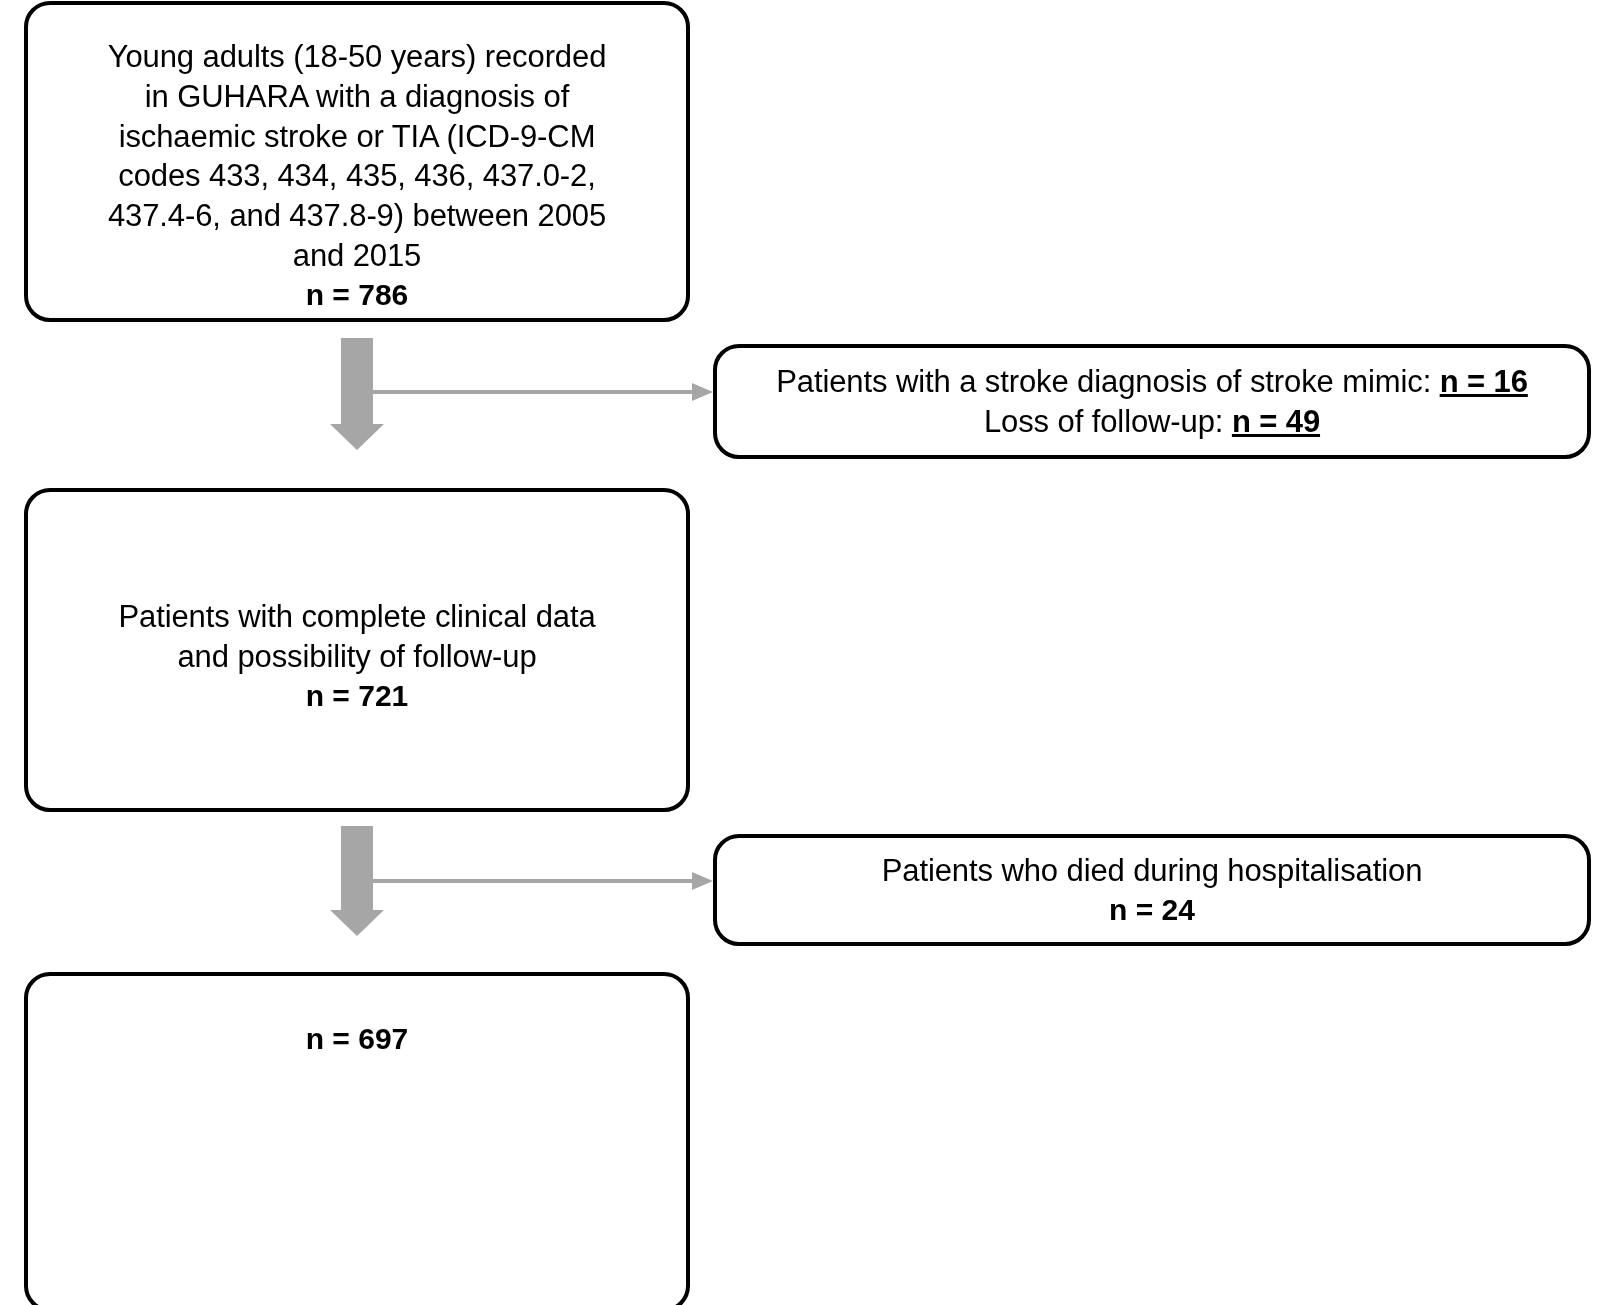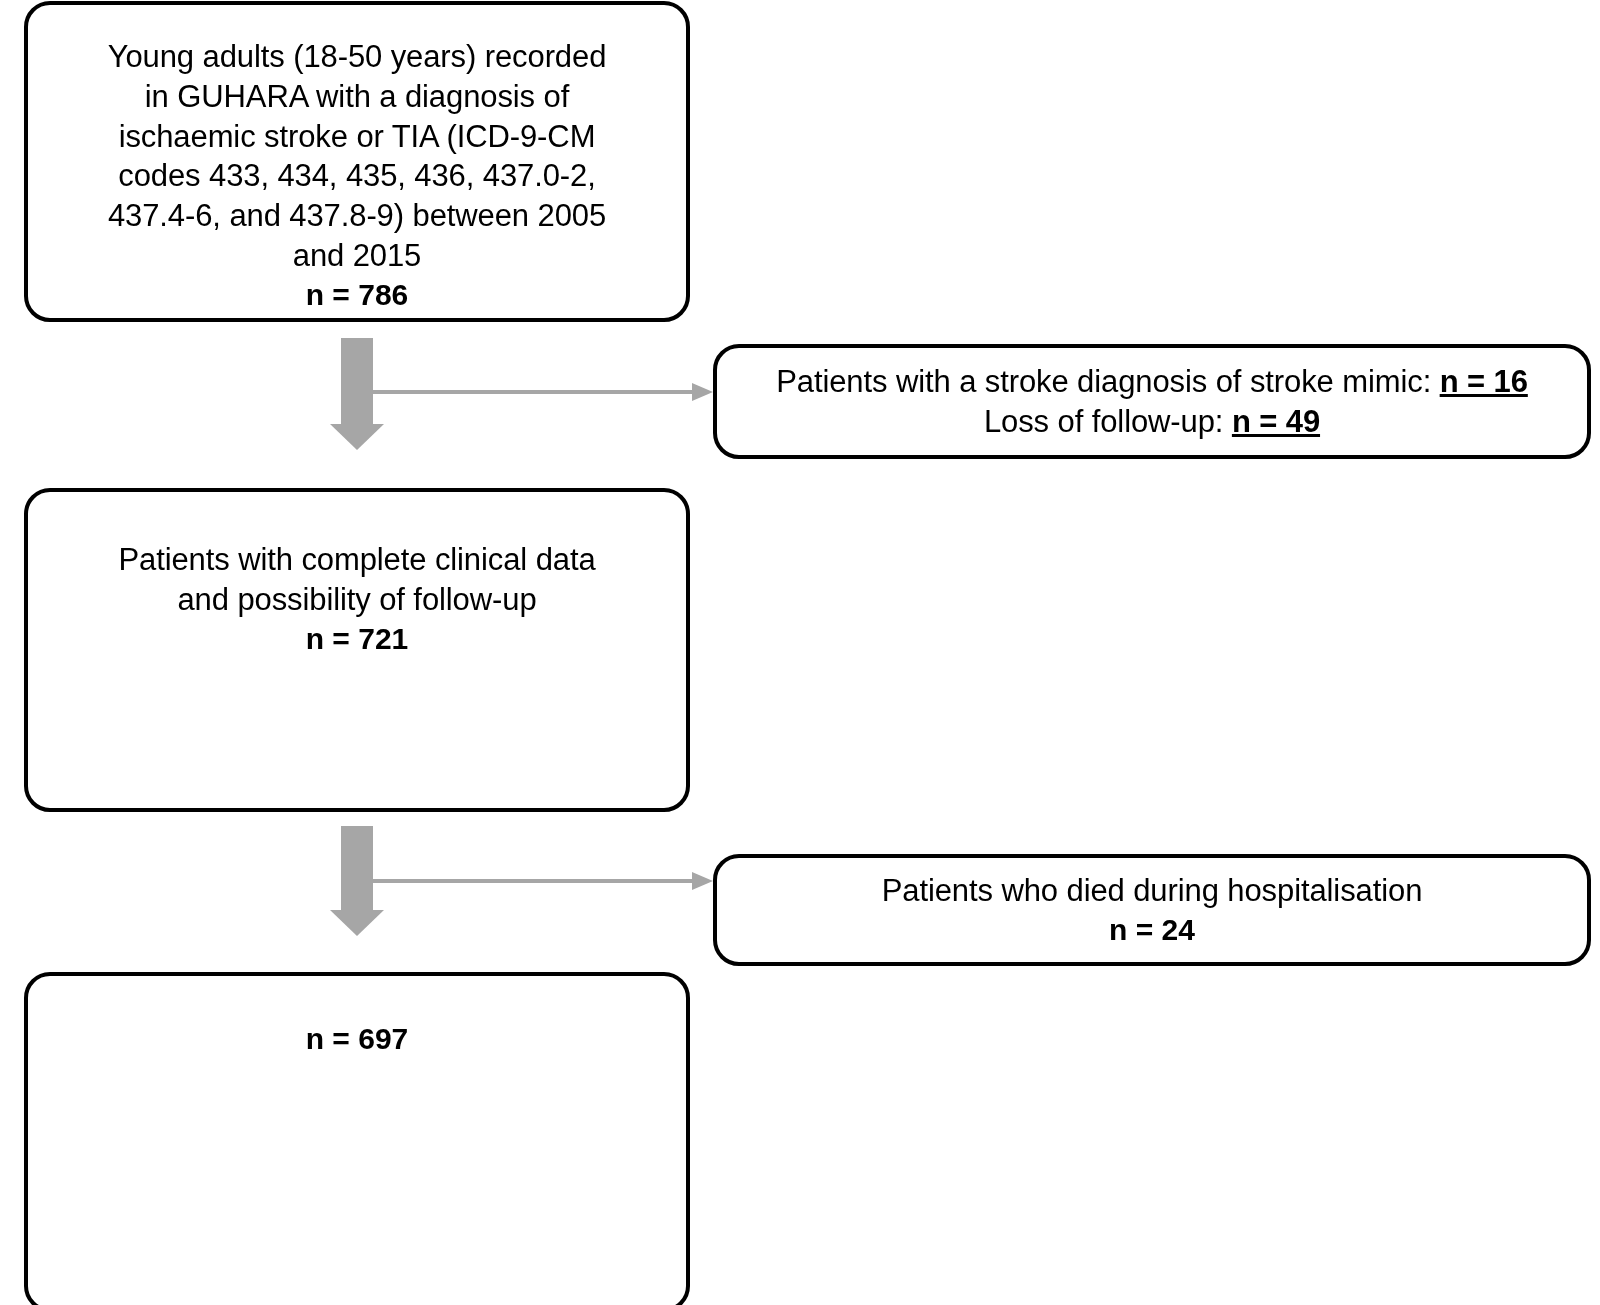--- a/index.html
+++ b/index.html
@@ -55,21 +55,21 @@
     height: 321px;
     justify-content: flex-start;
     padding-top: 32px;
   }
   #node-complete {
     left: 24px;
     top: 488px;
     width: 666px;
     height: 324px;
     justify-content: flex-start;
-    padding-top: 48px;
+    padding-top: 105px;
   }
   #node-survivors {
     left: 24px;
     top: 972px;
     width: 666px;
     height: 340px;
     justify-content: flex-start;
     padding-top: 44px;
   }
 
@@ -80,21 +80,20 @@
     width: 878px;
     height: 115px;
     justify-content: center;
   }
   #node-excluded-died {
     left: 713px;
     top: 834px;
     width: 878px;
     height: 112px;
     justify-content: center;
-    margin-top: 20px;
   }
   #node-excluded-mimic .node-text,
   #node-excluded-died .node-text {
     width: 100%;
     padding: 0 18px;
     box-sizing: border-box;
   }
 
   
   .connector {

